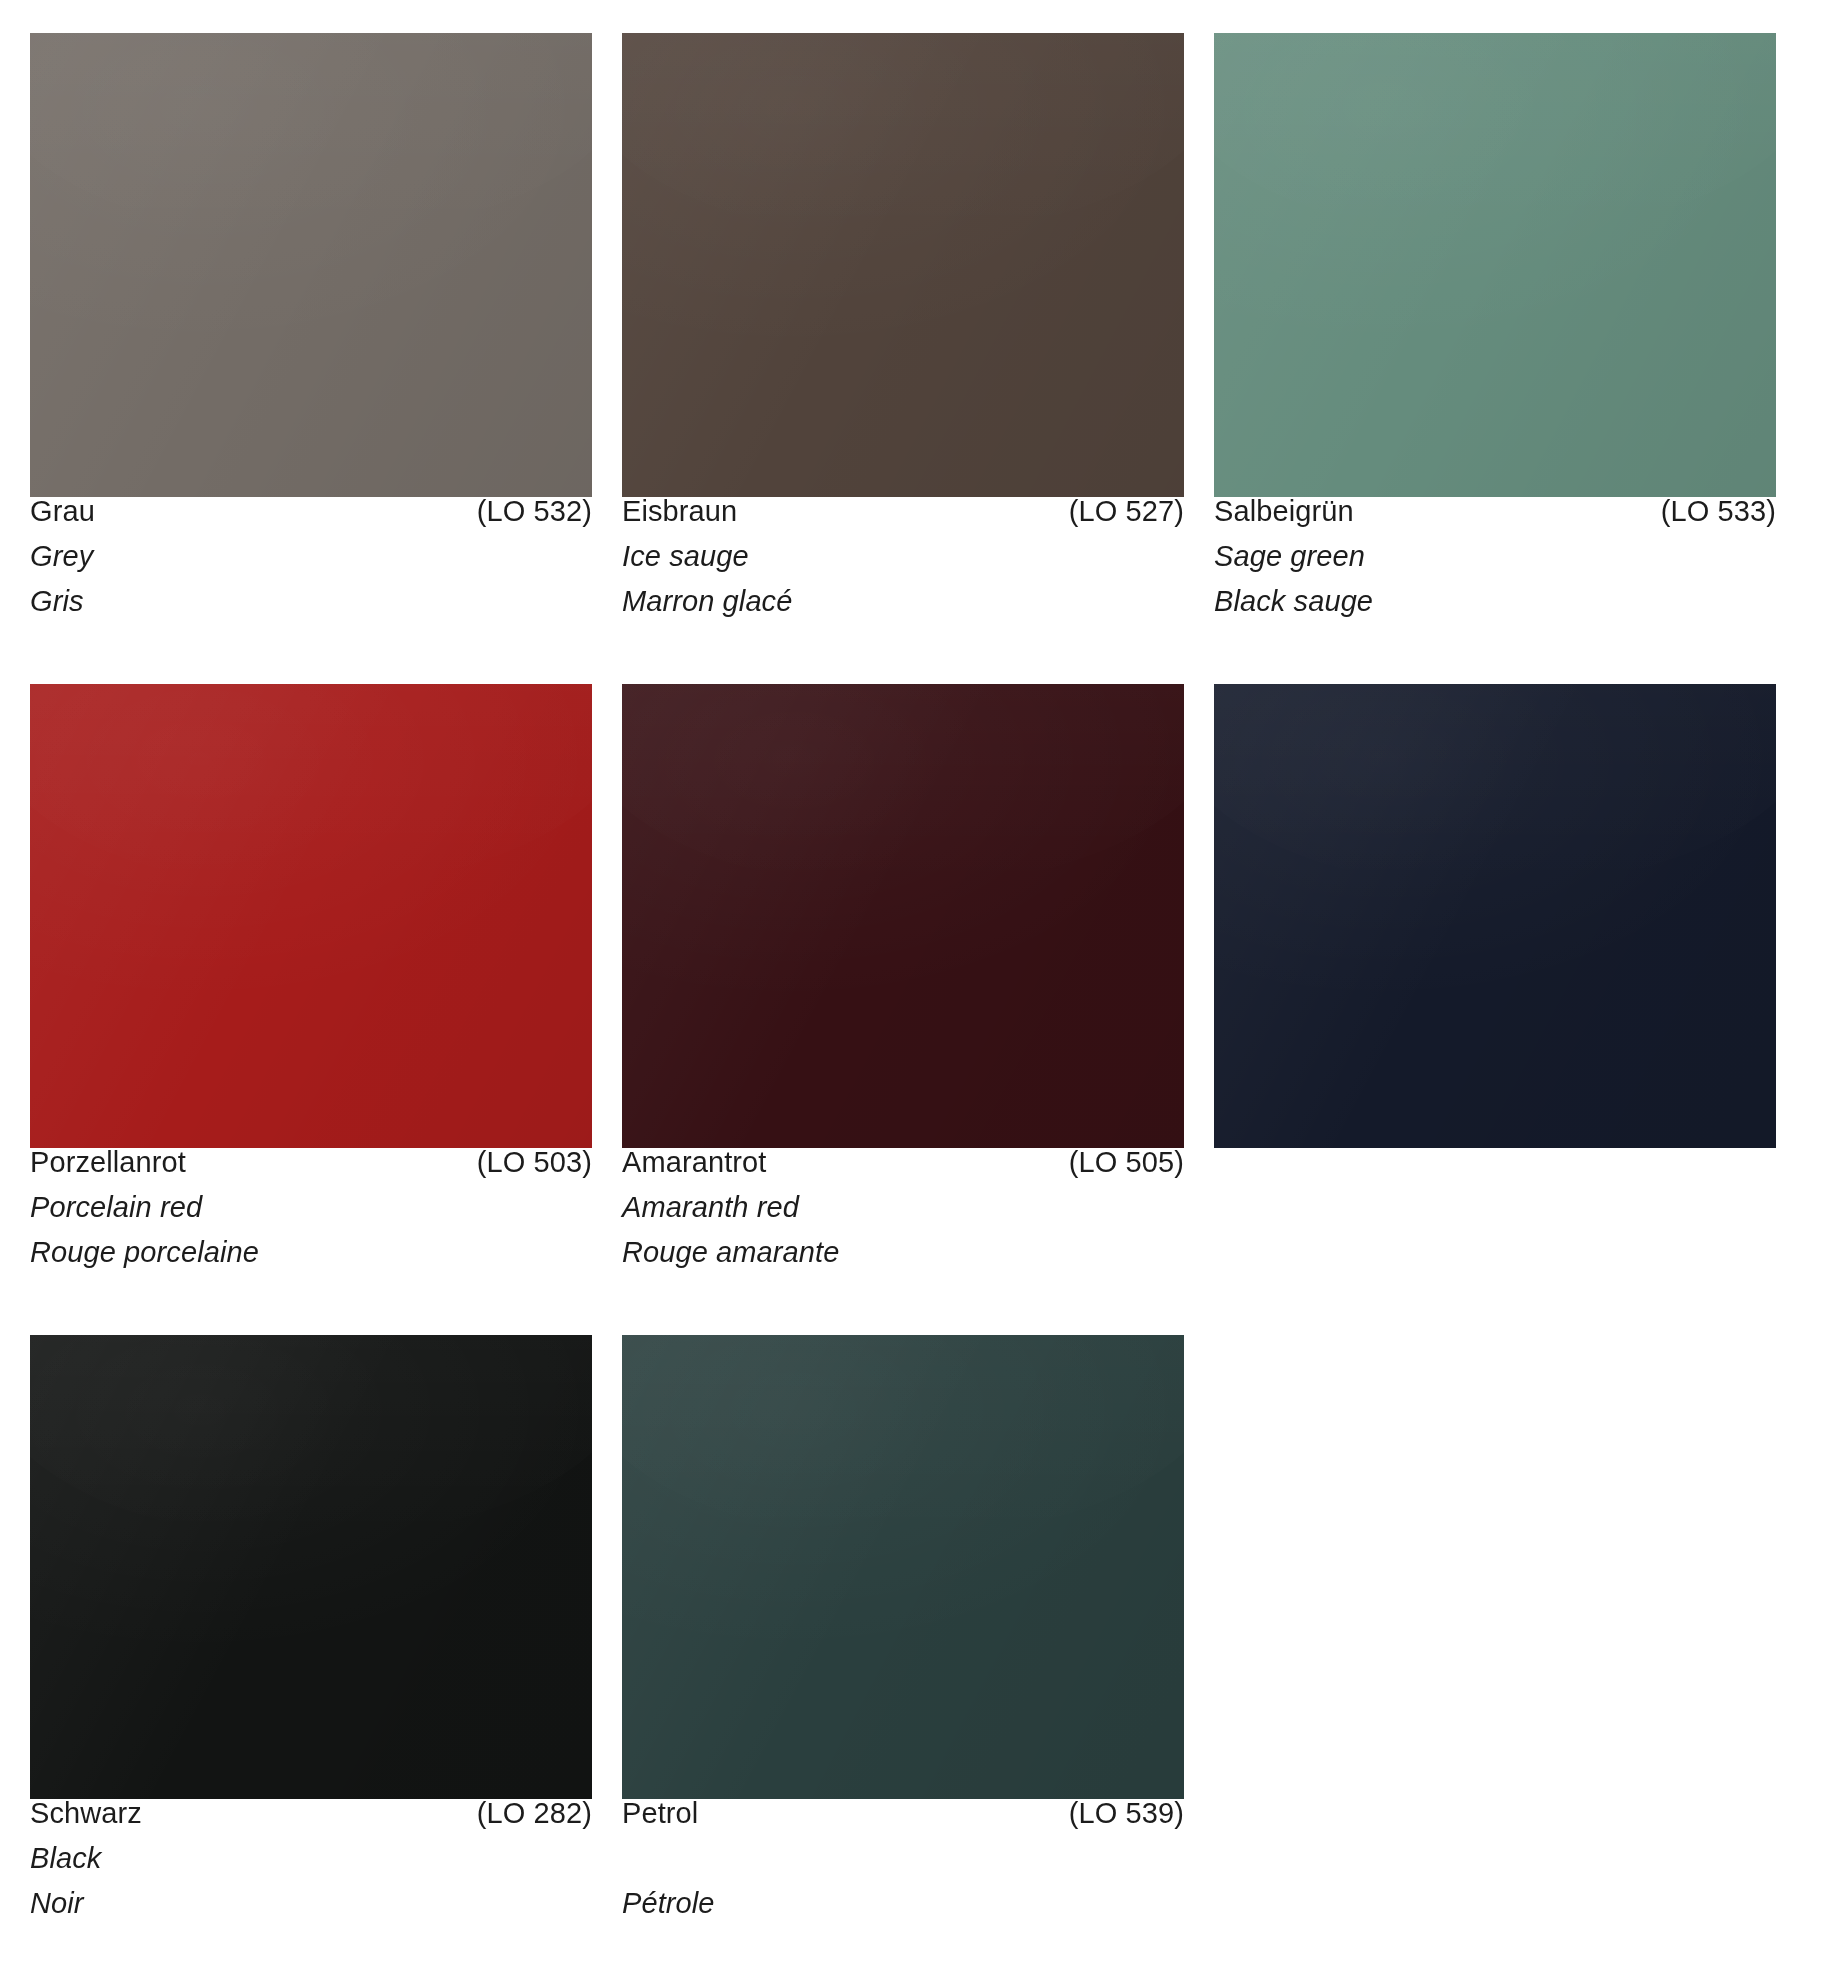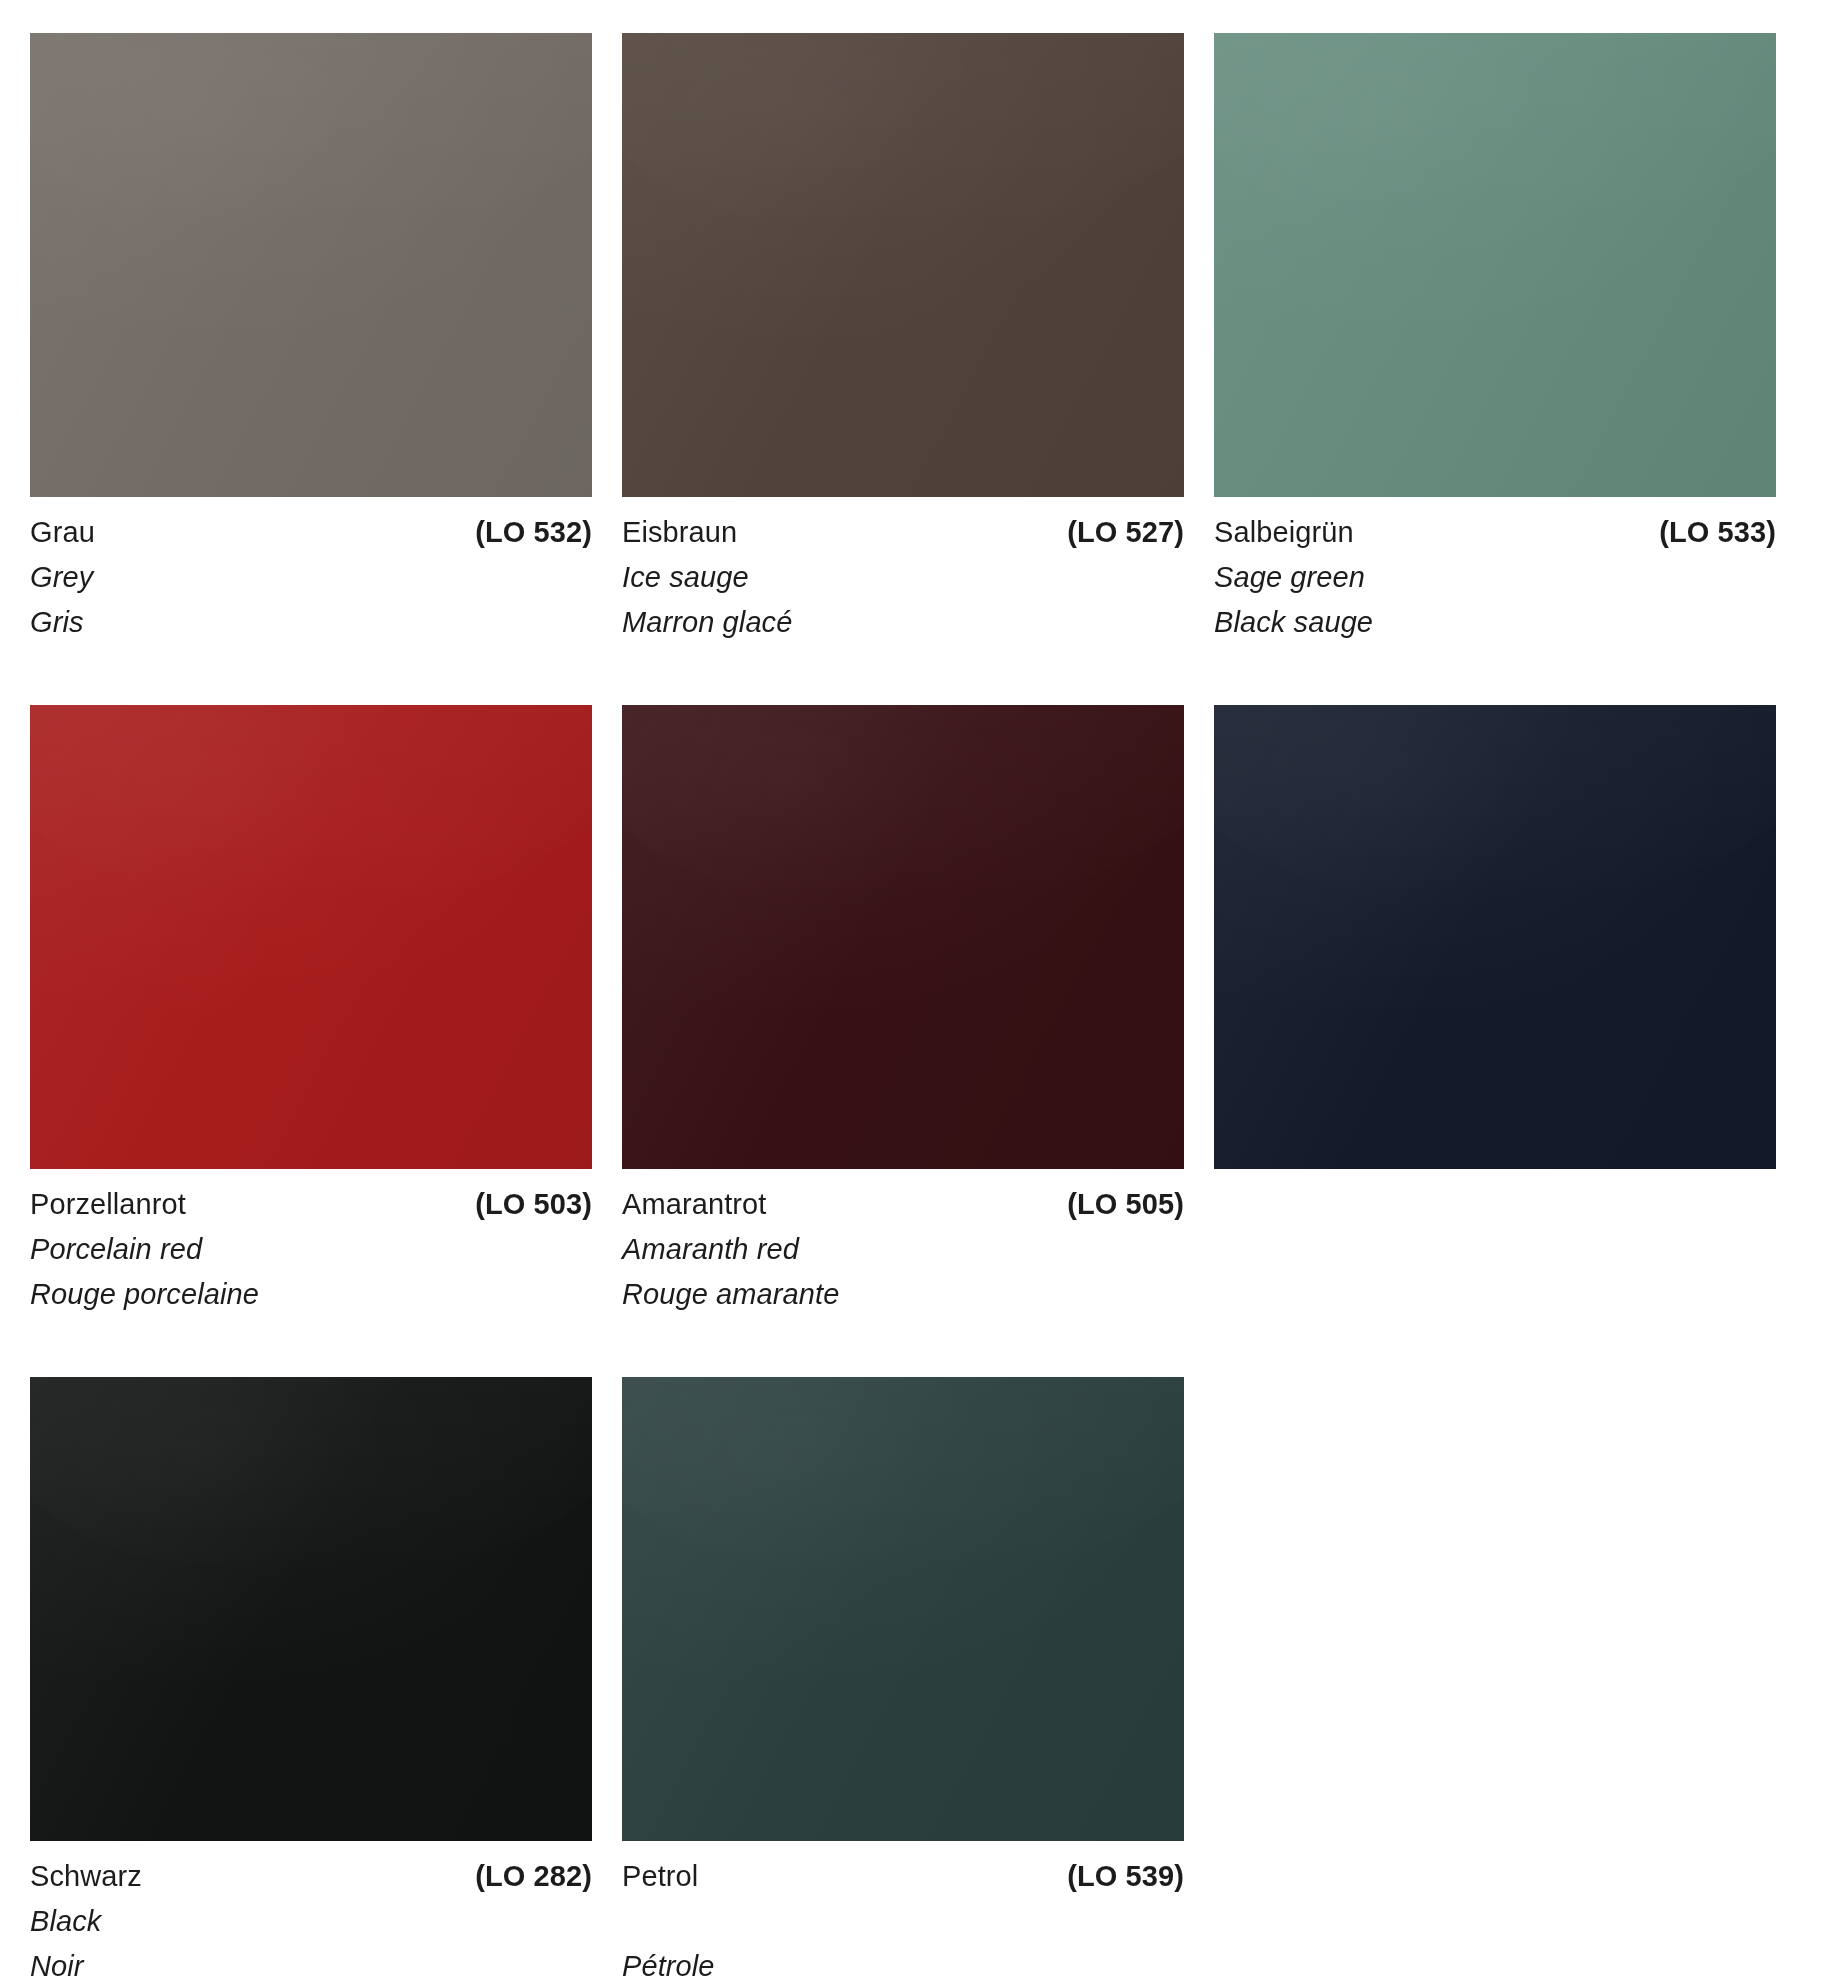--- a/index.html
+++ b/index.html
@@ -81,21 +81,20 @@
     position: absolute;
     inset: 0;
     background: radial-gradient(
       124% 92% at 30% 16%,
       rgba(255,255,255,0.035) 0%,
       rgba(255,255,255,0.000) 58%);
   }
 
   
   .swatch-caption {
-    padding-top: 21px;
     width: 562px;
   }
 
   .caption-row {
     display: flex;
     align-items: baseline;
     justify-content: space-between;
     height: 45px;
   }
 
@@ -107,21 +106,21 @@
   .code {
     font-family: "Liberation Sans", sans-serif;
     font-size: 29px;
     font-weight: 400;
     line-height: 1.0;
     color: #1c1c1c;
     letter-spacing: 0.1px;
     white-space: nowrap;
   }
 
-  .code { text-align: right; font-weight: bold; }
+  .code { text-align: right; }
 
   .name-en.is-blank,
   .name-fr.is-blank { visibility: hidden; }
 </style>
 </head>
 <body>
 
 <div id="swatch-sheet">
   <div class="swatch-grid">
       <div class="swatch-cell">

